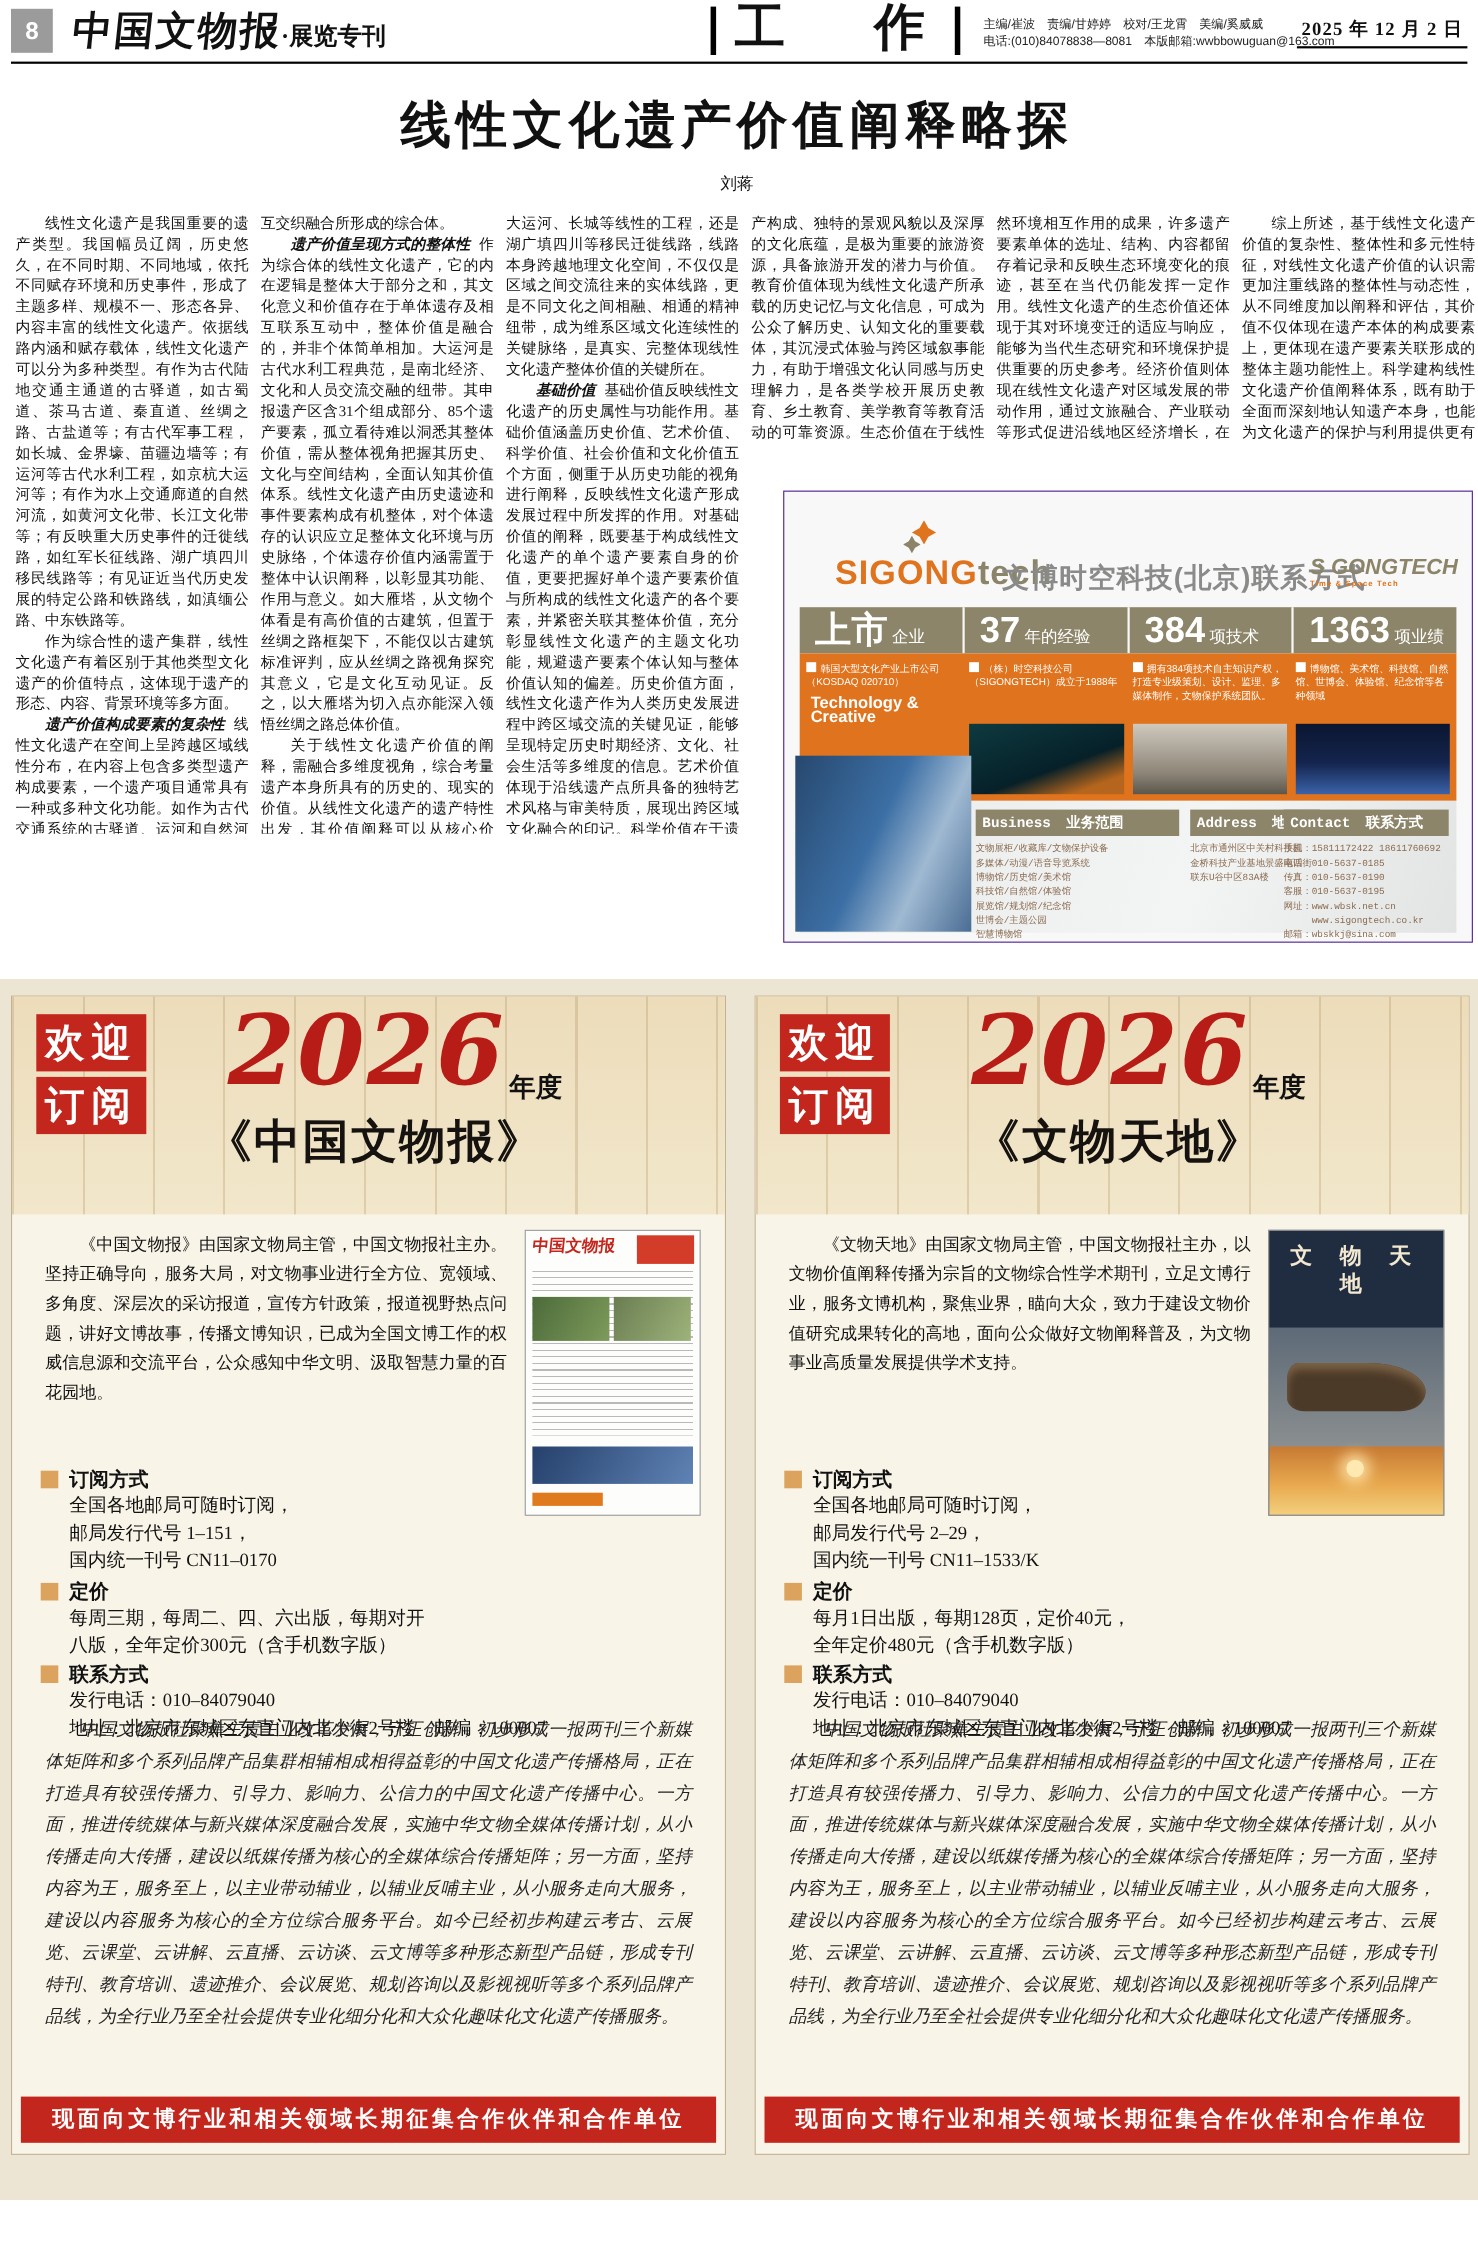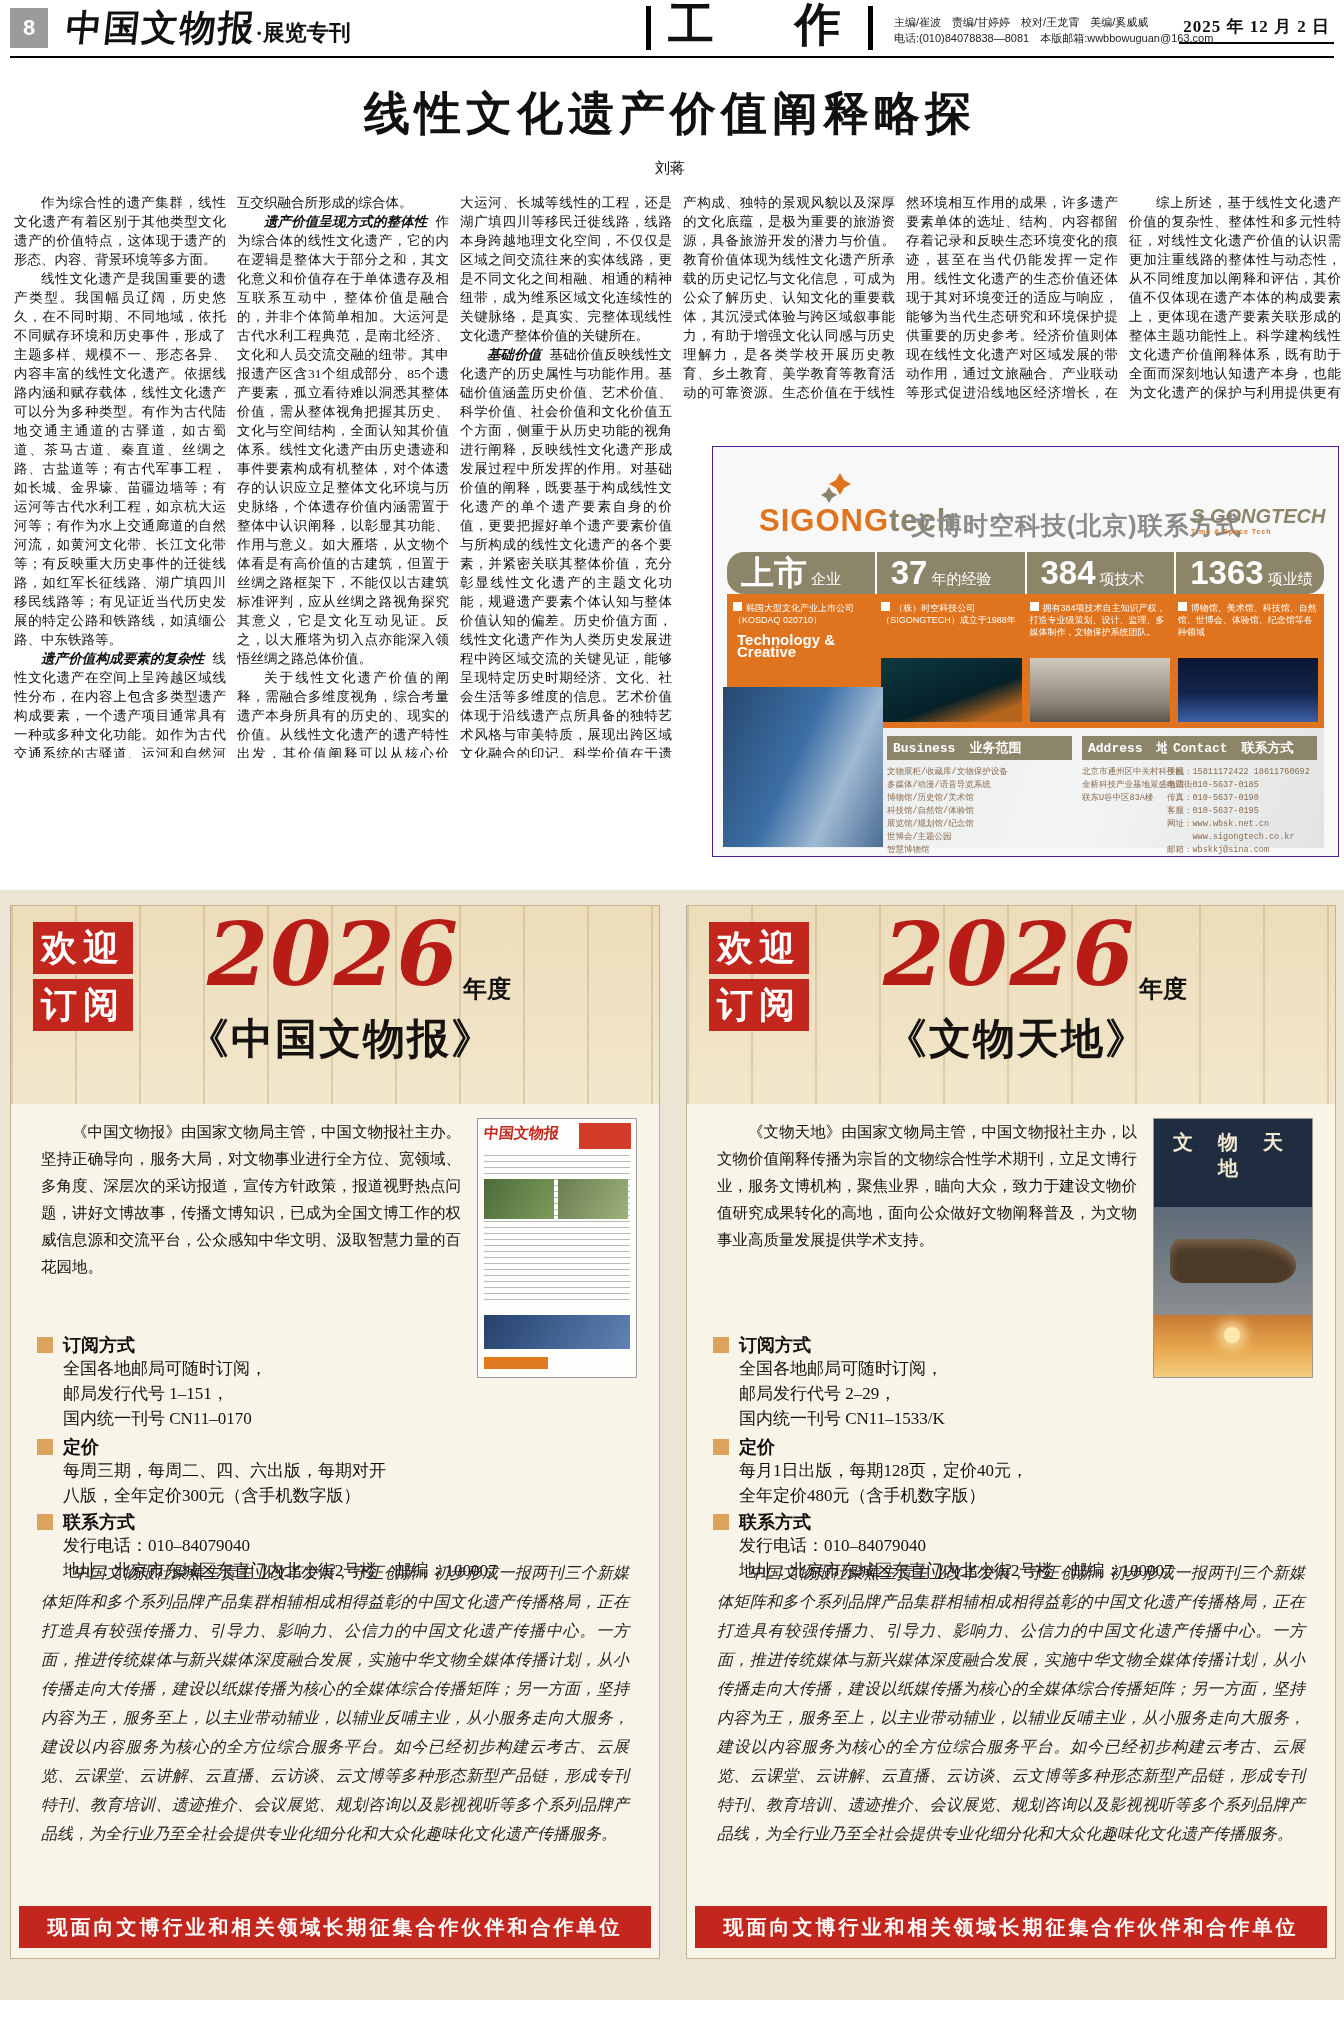--- a/index.html
+++ b/index.html
@@ -40,21 +40,21 @@
       border:1px solid #4c1d95;font-family:"Liberation Sans",sans-serif;}
   #sg-icon{position:absolute;left:116px;top:26px;width:22px;height:22px;background:#e0731d;
            clip-path:polygon(50% 0,68% 32%,100% 50%,68% 68%,50% 100%,32% 68%,0 50%,32% 32%);}
   #sg-icon2{position:absolute;left:108px;top:40px;width:16px;height:16px;background:#8b8468;
            clip-path:polygon(50% 0,68% 32%,100% 50%,68% 68%,50% 100%,32% 68%,0 50%,32% 32%);}
   #sg-brand{position:absolute;left:46px;top:56px;font-weight:bold;font-size:31px;color:#e0731d;letter-spacing:1px;}
   #sg-brand b{color:#8b8468;font-weight:bold;}
   #sg-company{position:absolute;left:198px;top:62px;font-size:25px;font-weight:bold;color:#8a8a88;letter-spacing:1px;}
   #sg-logo-r{position:absolute;left:478px;top:58px;color:#8b8468;font-style:italic;font-weight:bold;font-size:20px;}
   #sg-logo-r small{display:block;font-size:7px;color:#e0731d;font-style:normal;letter-spacing:1px;}
-  #sg-stats{position:absolute;left:14px;top:105px;right:14px;height:42px;background:#8d8569;display:flex;border-radius:17px;}
+  #sg-stats{position:absolute;left:14px;top:105px;right:14px;height:42px;background:#8d8569;display:flex;}
   .sg-cell{flex:1;border-right:2px solid #f7f8f7;color:#fff;white-space:nowrap;padding-left:14px;}
   .sg-cell:last-child{border-right:none;}
   .sg-big{font-size:33px;font-weight:bold;line-height:42px;}
   .sg-small{font-size:15px;margin-left:4px;}
   #sg-orange{position:absolute;left:14px;top:147px;right:14px;height:134px;background:#e0731d;display:flex;gap:8px;padding:6px;box-sizing:border-box;}
   .sg-feat{flex:1;position:relative;color:#fff;font-size:9px;line-height:12px;}
   .sg-sq{display:inline-block;width:9px;height:9px;background:#fff;margin:2px 4px 0 0;}
   .sg-cap{display:inline;}
   .sg-photo{position:absolute;left:0;right:0;bottom:0;height:64px;}
   .ph1{background:linear-gradient(160deg,#0e3a40,#062028 60%,#b5651d 85%);}
@@ -124,22 +124,22 @@
     <div>主编/崔波　责编/甘婷婷　校对/王龙霄　美编/奚威威</div>
     <div>电话:(010)84078838—8081　本版邮箱:wwbbowuguan@163.com</div>
   </div>
   <div id="date">2025 年 12 月 2 日</div>
 </div>
 
 <div id="headline" style="left:80px">线性文化遗产价值阐释略探</div>
 <div id="byline" style="left:80px">刘蒋</div>
 
 <div class="col" style="left:14px">
+  <p class="ind"><span>线性文化遗产是我国重要的遗产类型。我国幅员辽阔，历史悠久，在不同时期、不同地域，依托不同赋存环境和历史事件，形成了主题多样、规模不一、形态各异、内容丰富的线性文化遗产。依据线路内涵和赋存载体，线性文化遗产可以分为多种类型。有作为古代陆地交通主通道的古驿道，如古蜀道、茶马古道、秦直道、丝绸之路、古盐道等；有古代军事工程，如长城、金界壕、苗疆边墙等；有运河等古代水利工程，如京杭大运河等；有作为水上交通廊道的自然河流，如黄河文化带、长江文化带等；有反映重大历史事件的迁徙线路，如红军长征线路、湖广填四川移民线路等；有见证近当代历史发展的特定公路和铁路线，如滇缅公路、中东铁路等。</span></p>
   <p class="ind"><span>作为综合性的遗产集群，线性文化遗产有着区别于其他类型文化遗产的价值特点，这体现于遗产的形态、内容、背景环境等多方面。</span></p>
-  <p class="ind"><span>线性文化遗产是我国重要的遗产类型。我国幅员辽阔，历史悠久，在不同时期、不同地域，依托不同赋存环境和历史事件，形成了主题多样、规模不一、形态各异、内容丰富的线性文化遗产。依据线路内涵和赋存载体，线性文化遗产可以分为多种类型。有作为古代陆地交通主通道的古驿道，如古蜀道、茶马古道、秦直道、丝绸之路、古盐道等；有古代军事工程，如长城、金界壕、苗疆边墙等；有运河等古代水利工程，如京杭大运河等；有作为水上交通廊道的自然河流，如黄河文化带、长江文化带等；有反映重大历史事件的迁徙线路，如红军长征线路、湖广填四川移民线路等；有见证近当代历史发展的特定公路和铁路线，如滇缅公路、中东铁路等。</span></p>
   <p class="ind"><span class="sub">遗产价值构成要素的复杂性</span><span>线性文化遗产在空间上呈跨越区域线性分布，在内容上包含多类型遗产构成要素，一个遗产项目通常具有一种或多种文化功能。如作为古代交通系统的古驿道、运河和自然河流等线性文化遗产，不仅具有交通的功能，在历史发展过程中往往还蕴含着民族融合、移民、贸易等多重功能内涵，这决定了其价值构成的复杂性。在遗产构成要素上，一般包含古文化遗址、古墓葬、古建筑、石窟寺及石刻和古镇、古村落等各类遗产点，也包含与之相关的非物质文化遗产。在</span></p>
 </div>
 <div class="col" style="left:237px">
   <p><span>互交织融合所形成的综合体。</span></p>
   <p class="ind"><span class="sub">遗产价值呈现方式的整体性</span><span>作为综合体的线性文化遗产，它的内在逻辑是整体大于部分之和，其文化意义和价值存在于单体遗存及相互联系互动中，整体价值是融合的，并非个体简单相加。大运河是古代水利工程典范，是南北经济、文化和人员交流交融的纽带。其申报遗产区含31个组成部分、85个遗产要素，孤立看待难以洞悉其整体价值，需从整体视角把握其历史、文化与空间结构，全面认知其价值体系。线性文化遗产由历史遗迹和事件要素构成有机整体，对个体遗存的认识应立足整体文化环境与历史脉络，个体遗存价值内涵需置于整体中认识阐释，以彰显其功能、作用与意义。如大雁塔，从文物个体看是有高价值的古建筑，但置于丝绸之路框架下，不能仅以古建筑标准评判，应从丝绸之路视角探究其意义，它是文化互动见证。反之，以大雁塔为切入点亦能深入领悟丝绸之路总体价值。</span></p>
   <p class="ind"><span>关于线性文化遗产价值的阐释，需融合多维度视角，综合考量遗产本身所具有的历史的、现实的价值。从线性文化遗产的遗产特性出发，其价值阐释可以从核心价值、基础价值、衍生价值三个维度展开，每个维度包含具体的价值指标，从而形成科学、全面的价值体系。</span></p>
 
 </div>
 <div class="col" style="left:460px">
   <p><span>大运河、长城等线性的工程，还是湖广填四川等移民迁徙线路，线路本身跨越地理文化空间，不仅仅是区域之间交流往来的实体线路，更是不同文化之间相融、相通的精神纽带，成为维系区域文化连续性的关键脉络，是真实、完整体现线性文化遗产整体价值的关键所在。</span></p>

